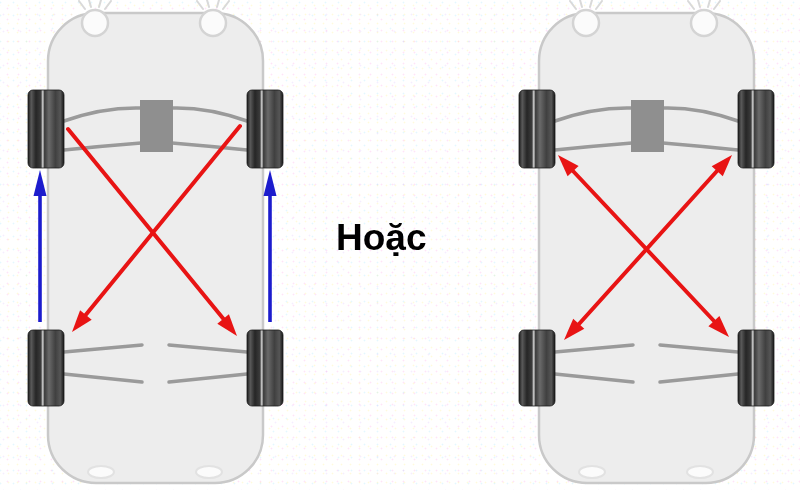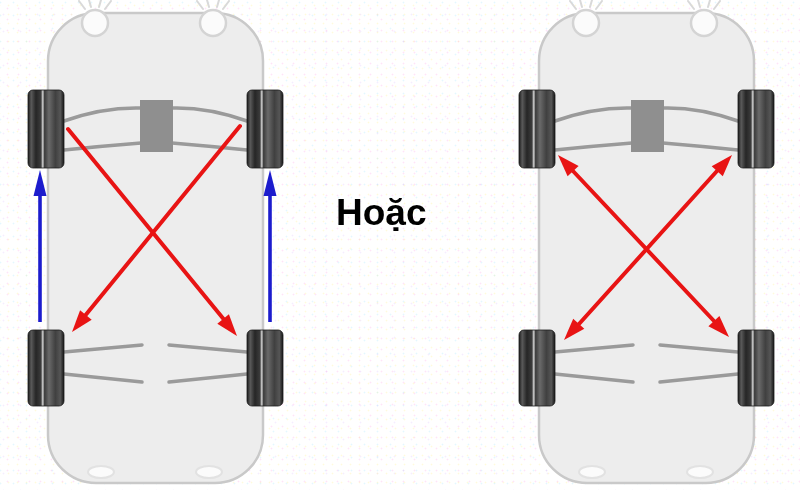--- a/index.html
+++ b/index.html
@@ -24,21 +24,21 @@
   .ray       { stroke:#d9d9d9; stroke-width:2; fill:none; stroke-linecap:round; }
   .axle      { stroke:#9a9a9a; stroke-width:3.5; fill:none; stroke-linecap:round; }
   .gearbox   { fill:#8f8f8f; }
   .wheel     { fill:url(#wheelGrad); stroke:#1c1c1c; stroke-width:0.8; }
   .taillight { fill:#fbfbfb; stroke:#e2e2e2; stroke-width:2; }
 
   .redline  { stroke-width:4;   stroke-linecap:round; fill:none; }
   .blueline { stroke-width:3.6; stroke-linecap:butt;  fill:none; }
 
   .connector {
-    position:absolute; left:336px; top:192px;
+    position:absolute; left:336px; top:217px;
     font-size:37px; font-weight:700; color:#000000;
     line-height:1.15; white-space:nowrap;
   }
 </style>
 </head>
 <body>
 
 <div class="stage">
 
   <svg width="800" height="490" viewBox="0 0 800 490">

